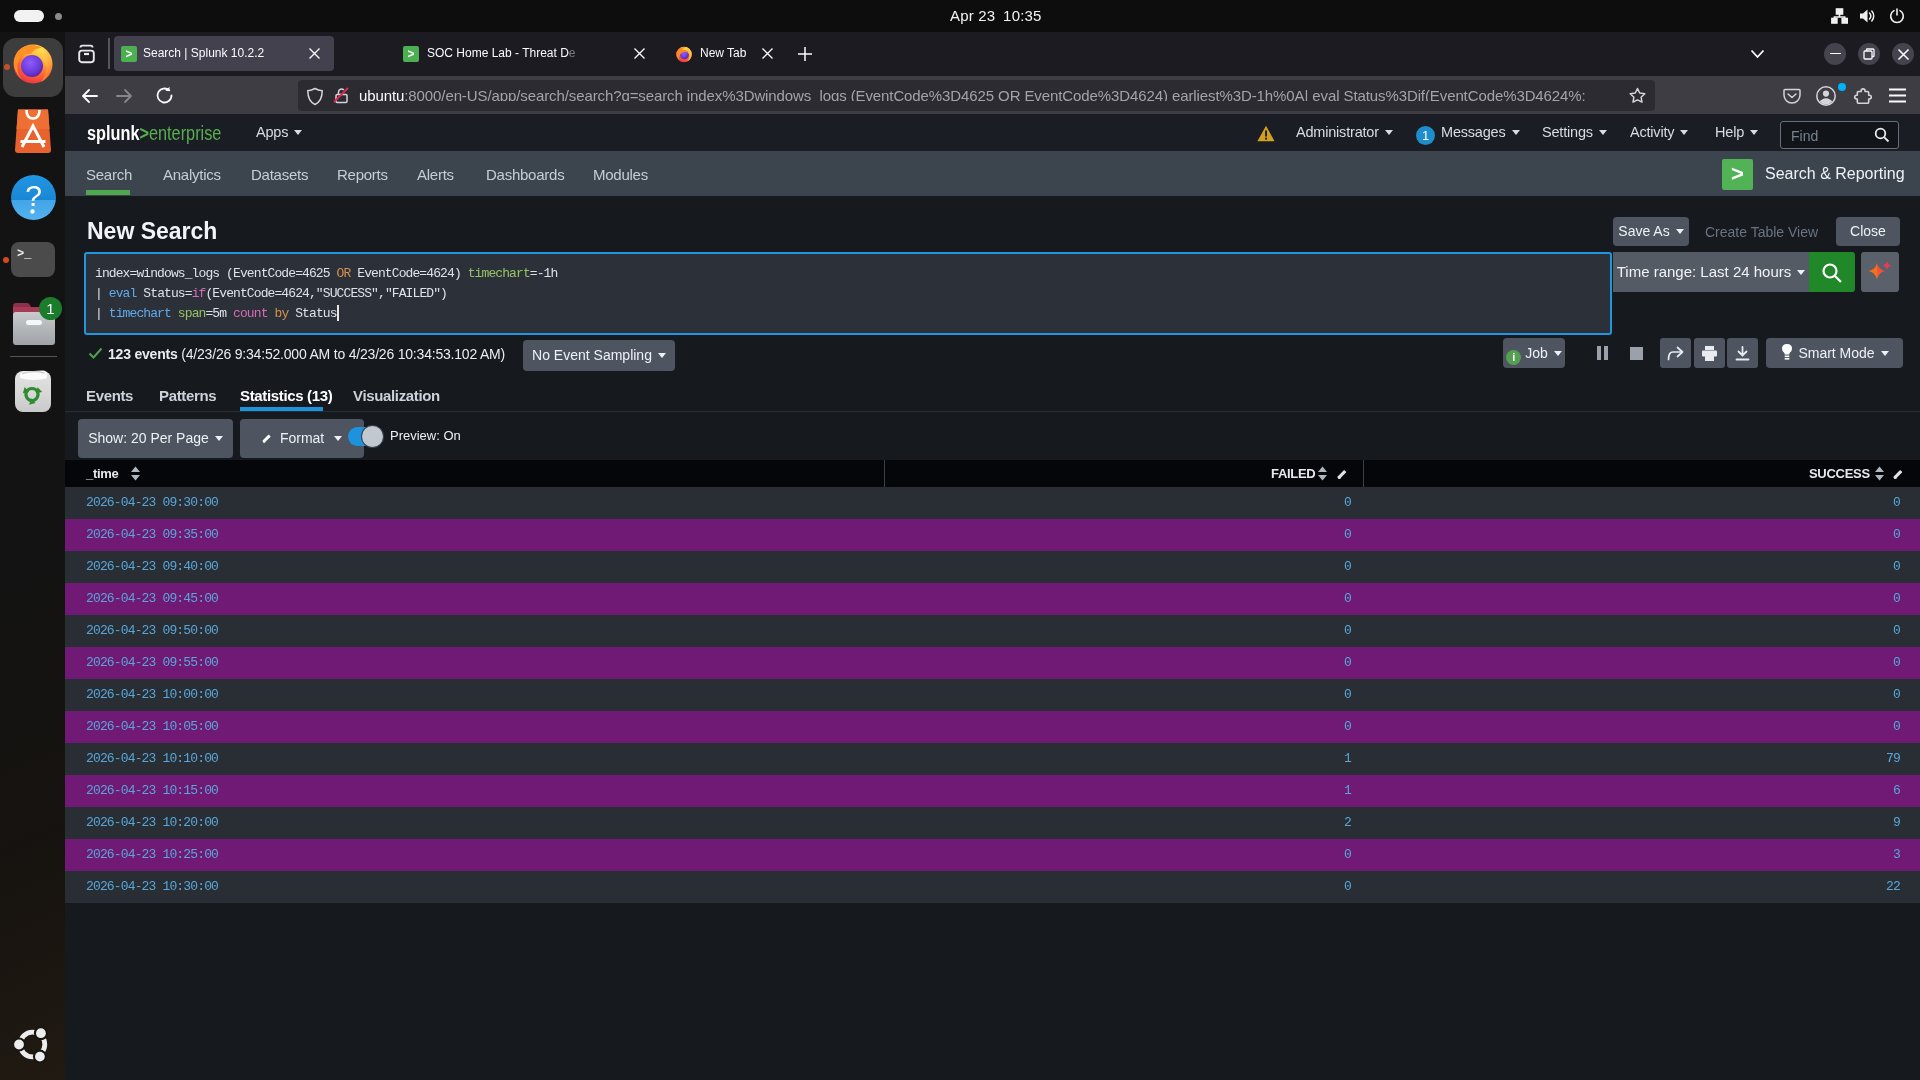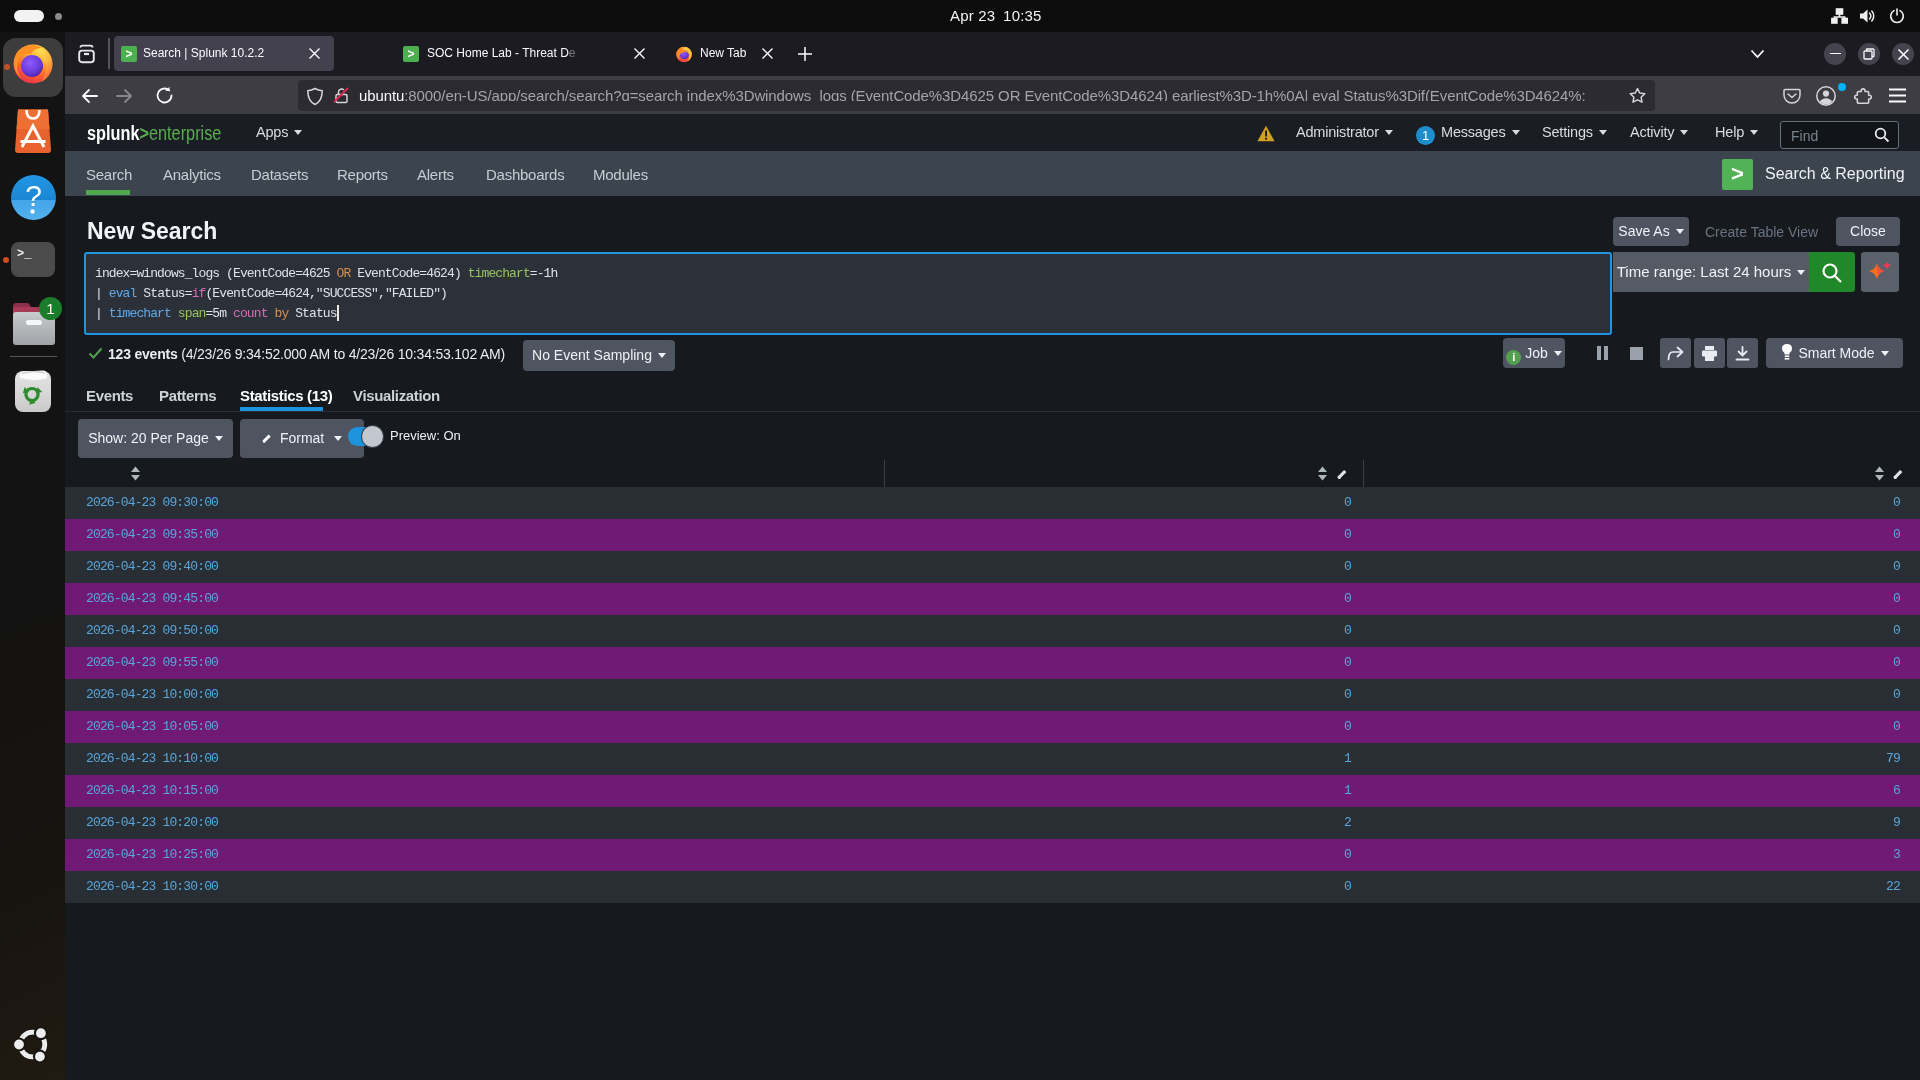--- a/index.html
+++ b/index.html
@@ -366,20 +366,25 @@
   <div class="abs" id="stat-underline"></div>
   <div class="abs" id="tabs-sep"></div>
   <div class="abs btn" style="left:78px;top:419px;width:155px;height:39px;line-height:39px">Show: 20 Per Page<span class="caret"></span></div>
   <div class="abs btn" style="left:240px;top:419px;width:124px;height:39px;line-height:39px"><svg style="display:inline-block;vertical-align:-1px;margin-right:5px" width="13" height="13" viewBox="0 0 13 13" fill="#fff">
         <path d="M1 12 L3.5 11.3 L2 9.8 Z"></path>
         <rect x="3" y="3.2" width="3" height="9" rx="0.5" transform="rotate(45 4.5 7.7)"></rect>
       </svg>Format <span class="caret"></span></div>
   <div class="abs" style="left:348px;top:427px;width:34px;height:19px;background:#1e93dd;border-radius:10px"></div>
   <div class="abs" style="left:362px;top:426px;width:21px;height:21px;background:#c2c8cf;border-radius:50%;box-shadow:0 0 0 1px #3a4149"></div>
   <div class="abs" style="left:390px;top:428px;font-size:13px;color:#eef1f5">Preview: On</div>
+  <div class="abs" id="tablehead">
+    <span class="abs" style="left:21px;top:6px">_time</span>
+    <span class="abs" style="left:1206px;top:6px">FAILED</span>
+    <span class="abs" style="left:1744px;top:6px">SUCCESS</span>
+  </div>
   <div class="abs colborder" style="left:884px"></div>
   <div class="abs colborder" style="left:1363px"></div>
   <svg class="abs" style="left:130px;top:466px" width="11" height="15" viewBox="0 0 11 15" fill="#aeb6be">
     <path d="M5.5 0.5 L10 6 H1 Z"></path>
       <path d="M5.5 14.5 L1 9 H10 Z"></path>
   </svg>
   <svg class="abs" style="left:1317px;top:466px" width="11" height="15" viewBox="0 0 11 15" fill="#aeb6be">
     <path d="M5.5 0.5 L10 6 H1 Z"></path>
       <path d="M5.5 14.5 L1 9 H10 Z"></path>
   </svg>

